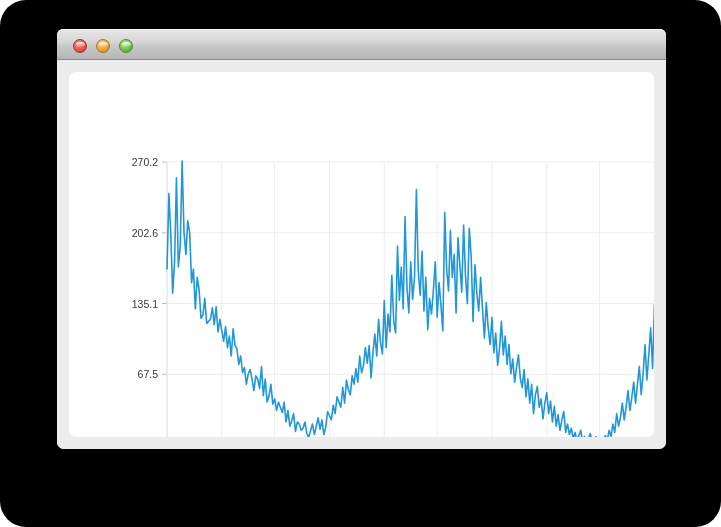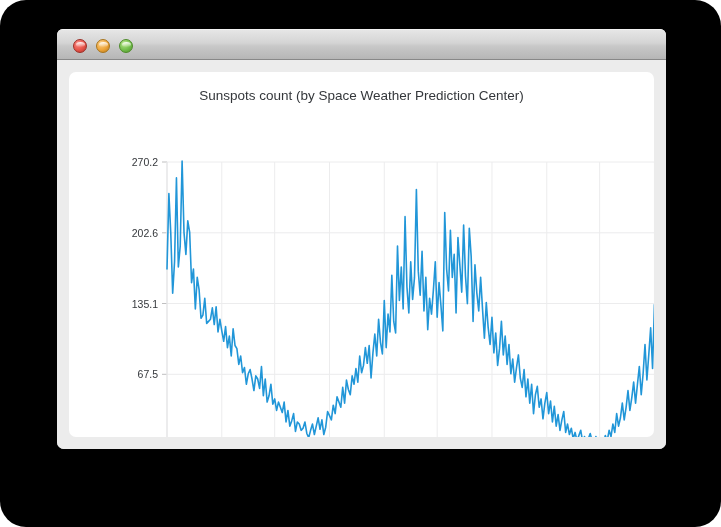--- a/index.html
+++ b/index.html
@@ -134,21 +134,20 @@
       <div class="traffic" id="btn-minimize">
           <span class="gloss"></span>
         </div>
       <div class="traffic" id="btn-maximize">
           <span class="gloss"></span>
         </div>
     </div>
 
     <div id="window-body">
       <div id="chart-panel">
-        <div id="chart-title">Sunspots count (by Space Weather Prediction Center)</div>
         <svg id="plot-svg" width="585" height="383">
             <line x1="98" y1="90" x2="593" y2="90" class="gridline"></line>
             <line x1="93" y1="90" x2="98" y2="90" class="tickmark"></line>
             <text x="89" y="94" class="ytick-label">270.2</text>
             <line x1="98" y1="160.8023686158401" x2="593" y2="160.8023686158401" class="gridline"></line>
             <line x1="93" y1="160.8023686158401" x2="98" y2="160.8023686158401" class="tickmark"></line>
             <text x="89" y="164.8023686158401" class="ytick-label">202.6</text>
             <line x1="98" y1="231.5" x2="593" y2="231.5" class="gridline"></line>
             <line x1="93" y1="231.5" x2="98" y2="231.5" class="tickmark"></line>
             <text x="89" y="235.5" class="ytick-label">135.1</text>

